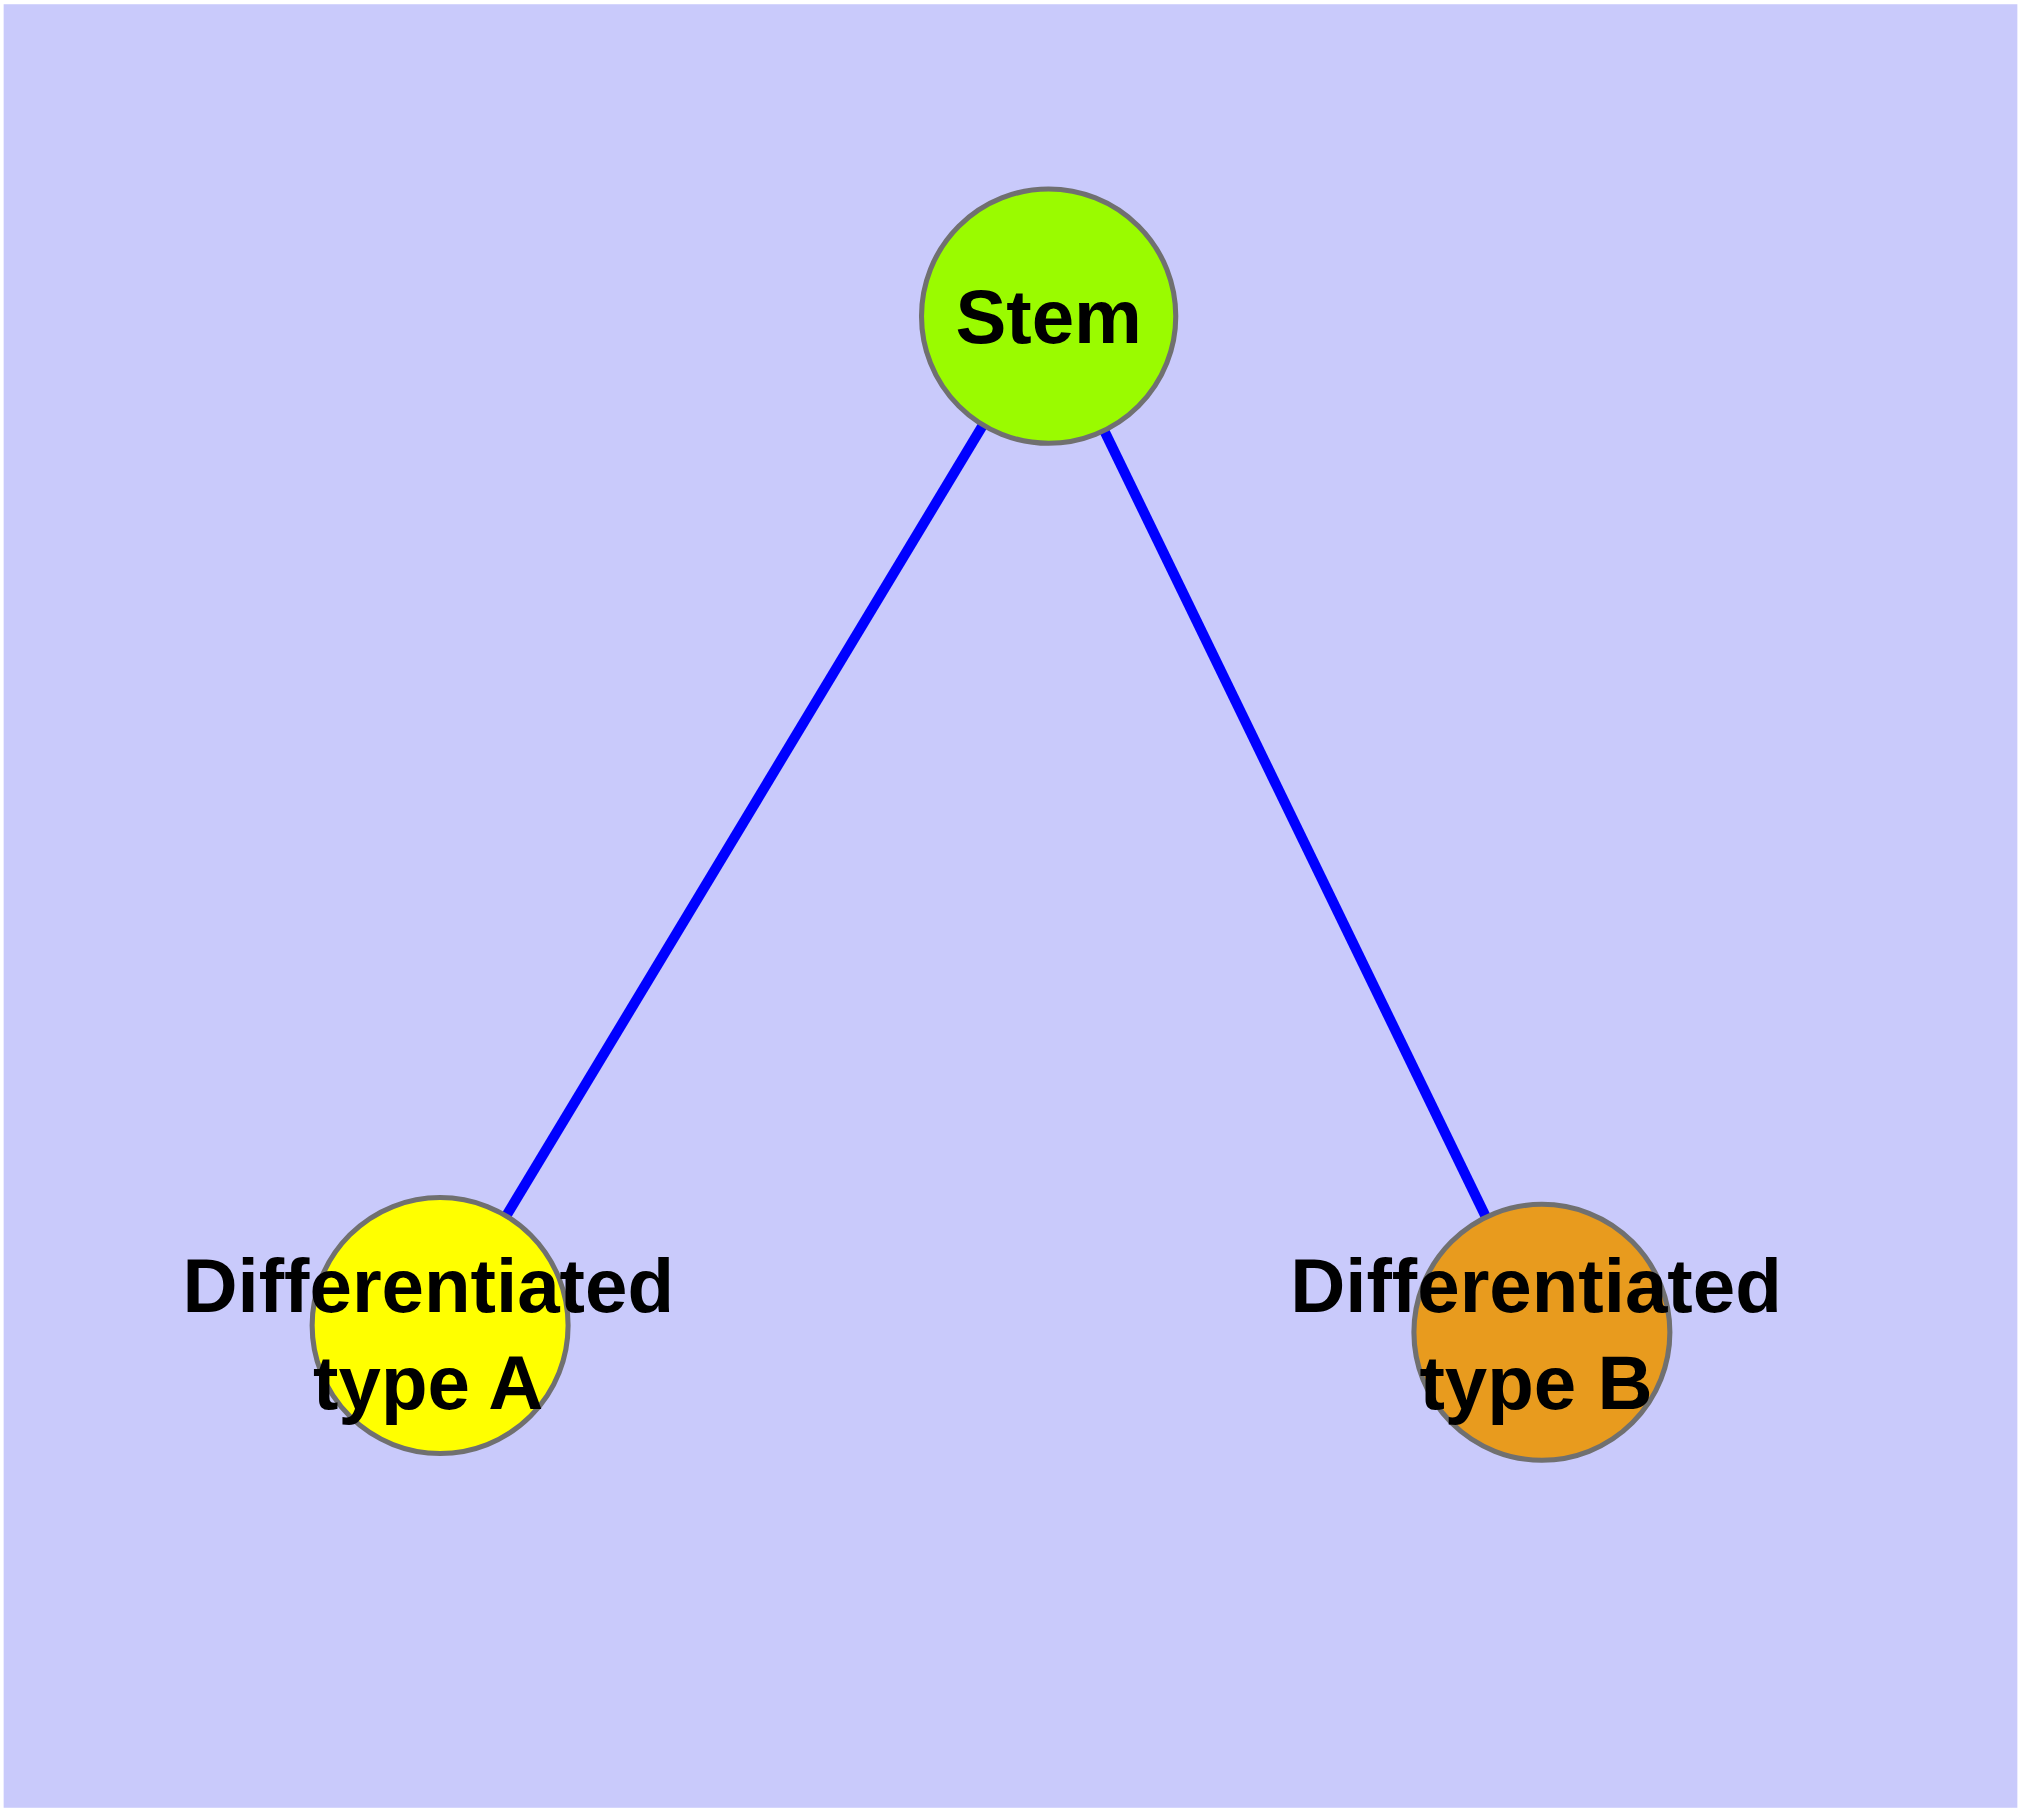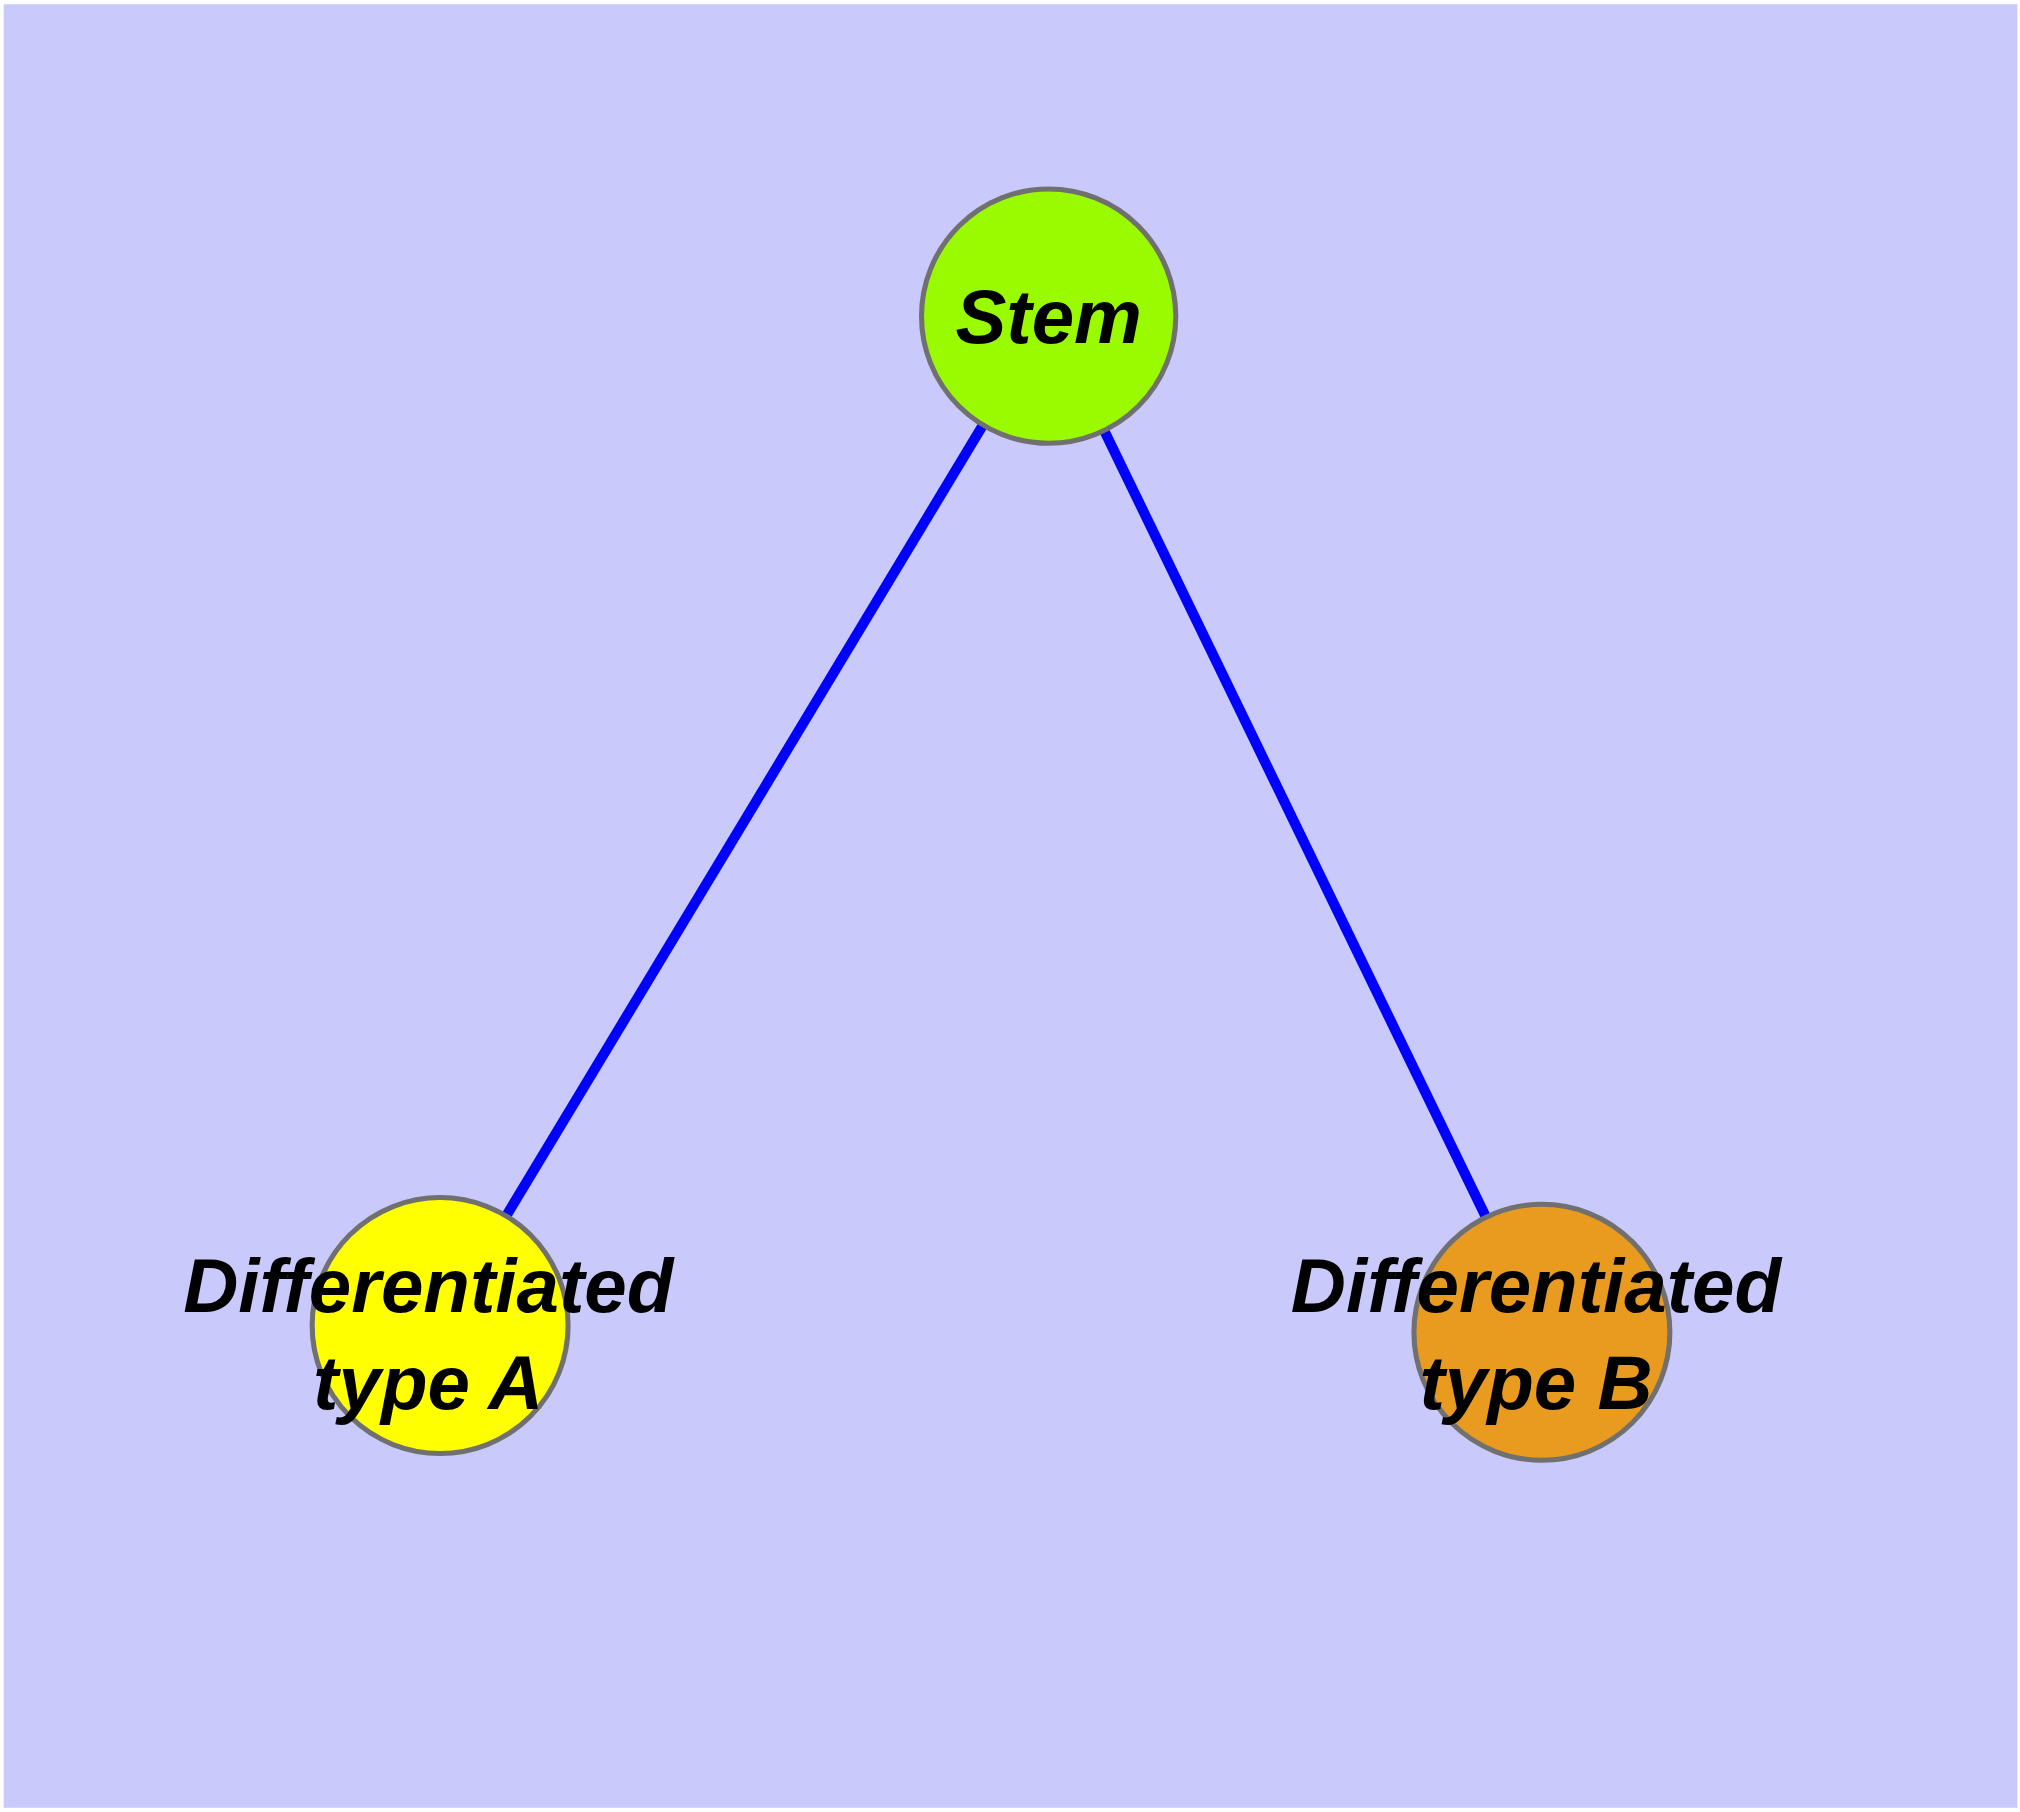--- a/index.html
+++ b/index.html
@@ -8,21 +8,20 @@
     background: #ffffff;
     width: 2021px;
     height: 1812px;
     overflow: hidden;
     font-family: "Liberation Sans", sans-serif;
   }
   .canvas-wrap {
     position: relative;
     width: 2021px;
     height: 1692px;
-    font-style: italic;
   }
   svg {
     display: block;
   }
   .node-circle {
     stroke-width: 6px;
   }
   .edge-line {
     stroke-width: 12px;
     stroke-linecap: butt;

